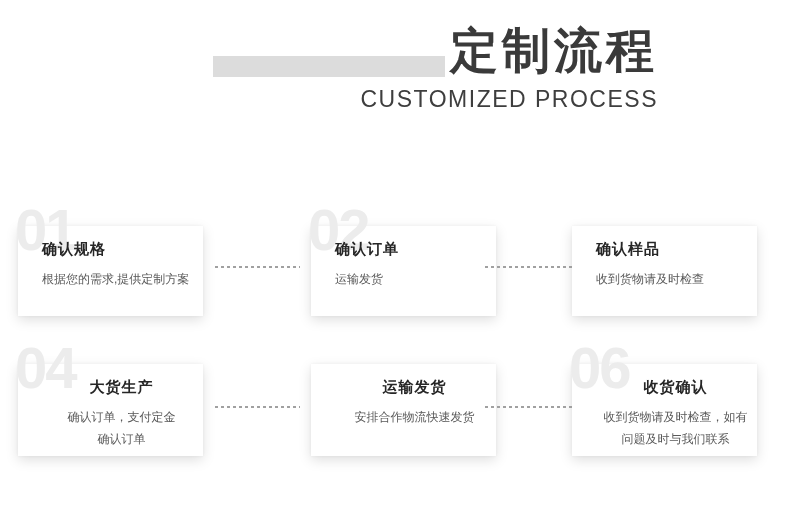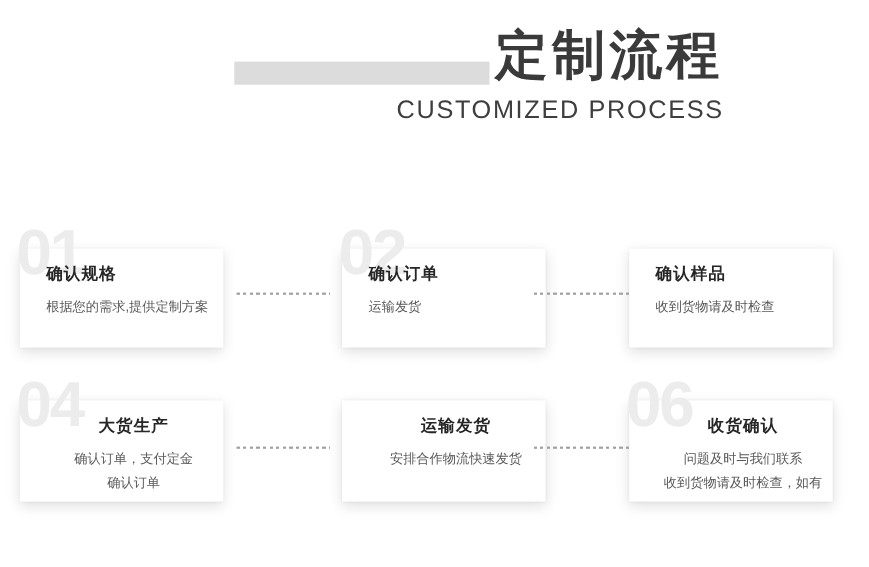--- a/index.html
+++ b/index.html
@@ -133,22 +133,22 @@
 
       </div>
     </div>
   </div>
 
   <div class="card r2 c3">
     <div class="ghost">06</div>
     <div class="card-body">
       <h3 class="card-title">收货确认</h3>
       <div class="card-desc">
+        <div class="line">收到货物请及时检查，如有</div>
         <div class="line">问题及时与我们联系</div>
-        <div class="line">收到货物请及时检查，如有</div>
       </div>
     </div>
   </div>
 
   <div class="connector k1"></div>
   <div class="connector k2"></div>
   <div class="connector k3"></div>
   <div class="connector k4"></div>
 
 </div>

